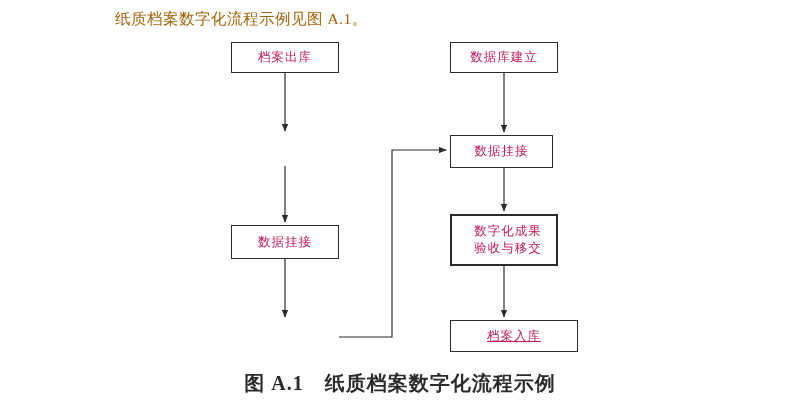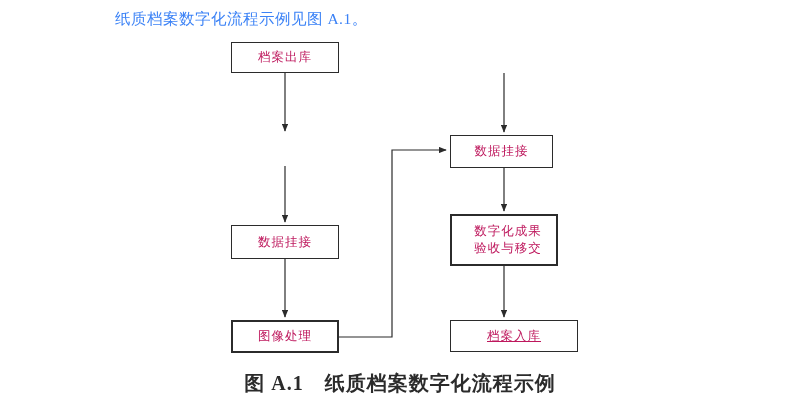--- a/index.html
+++ b/index.html
@@ -12,21 +12,21 @@
     font-family: "Liberation Serif", "DejaVu Serif", serif;
     color: #262626;
     overflow: hidden;
   }
   .intro {
     position: absolute;
     left: 115px;
     top: 9px;
     font-size: 15.5px;
     letter-spacing: 0.5px;
-    color: #3b82f6;
+    color: #a16207;
   }
   .connectors {
     position: absolute;
     left: 0;
     top: 0;
     width: 800px;
     height: 420px;
   }
   .box {
     position: absolute;
@@ -82,24 +82,24 @@
 
     <path d="M339,337 L392,337 L392,150 L446,150" fill="none" stroke="#2b2b2b" stroke-width="1.2" marker-end="url(#ah)"></path>
   </svg>
 
   <div class="box" style="left:231px; top:42px;  width:108px; height:31px;">
     <span>档案出库</span>
   </div>
   <div class="box" style="left:231px; top:225px; width:108px; height:34px;">
     <span>数据挂接</span>
   </div>
-  <div class="box heavy" style="left:231px; top:320px; width:108px; height:33px;">
-    <span>图像处理</span>
+
+  <div class="box" style="left:450px; top:42px;  width:108px; height:31px;">
+    <span>数据库建立</span>
   </div>
-
   <div class="box" style="left:450px; top:135px; width:103px; height:33px;">
     <span>数据挂接</span>
   </div>
   <div class="box heavy two-line" style="left:450px; top:214px; width:108px; height:52px;">
     <span>数字化成果</span>
     <span>验收与移交</span>
   </div>
   <div class="box" style="left:450px; top:320px; width:128px; height:32px;text-decoration:underline;">
     <span>档案入库</span>
   </div>

